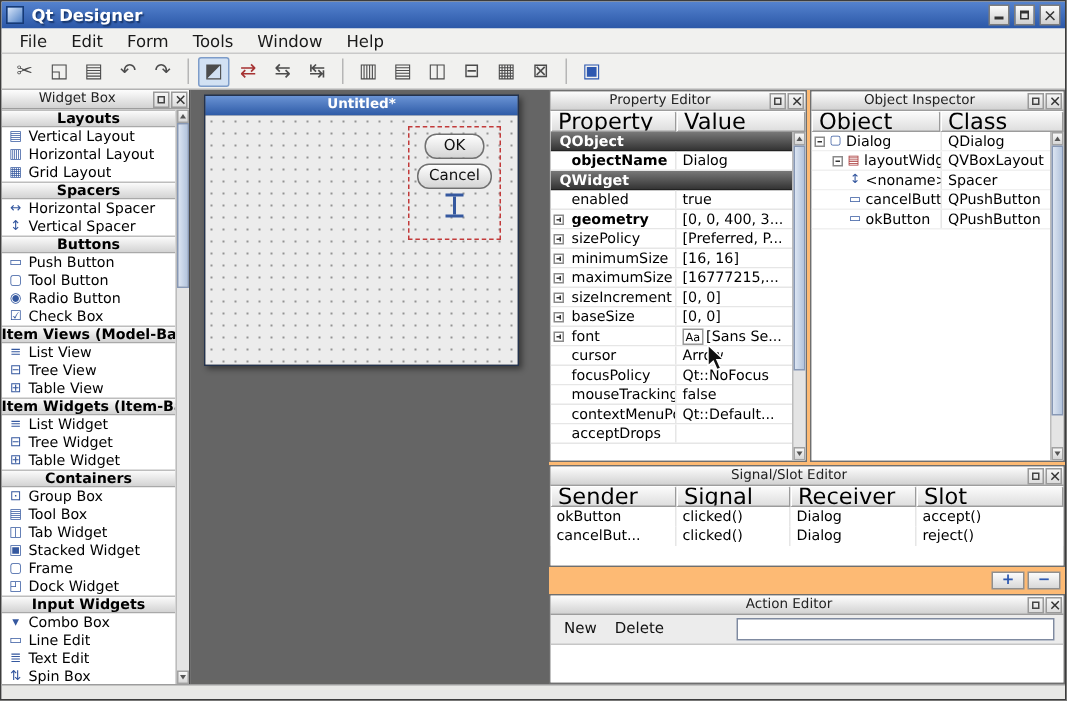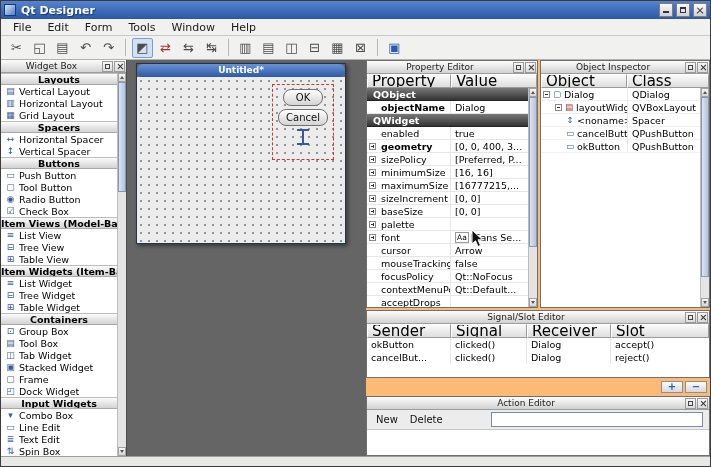--- a/index.html
+++ b/index.html
@@ -50,21 +50,21 @@
   .sb-btn{height:9px;flex:none;background:linear-gradient(#f8f8f8,#d6d6d6);border:1px solid #a2a2a2;position:relative;}
   .sb-up::after,.sb-dn::after{content:"";position:absolute;left:1px;}
   .sb-up::after{top:2px;border-left:2.5px solid transparent;border-right:2.5px solid transparent;border-bottom:3.5px solid #555;}
   .sb-dn::after{top:2px;border-left:2.5px solid transparent;border-right:2.5px solid transparent;border-top:3.5px solid #555;}
   .sb-track{flex:1;position:relative;}
   .sb-thumb{position:absolute;left:0;right:0;top:0;background:linear-gradient(90deg,#dbe4f1,#b3c4dd);border:1px solid #8798b5;}
 
   
   .mdi{flex:1;position:relative;background:#656565;overflow:hidden;}
   .form-window{position:absolute;left:9px;top:3px;width:210px;height:181px;border:1px solid #23324d;display:flex;flex-direction:column;box-shadow:2px 2px 4px rgba(0,0,0,.45);}
-  .form-titlebar{height:13px;flex:none;background:linear-gradient(#6a93d4,#2d5aa6);color:#fff;font-size:9px;font-weight:bold;text-align:center;line-height:13px;border-radius:6px;}
+  .form-titlebar{height:13px;flex:none;background:linear-gradient(#6a93d4,#2d5aa6);color:#fff;font-size:9px;font-weight:bold;text-align:center;line-height:13px;}
   .form-body{flex:1;background:#ececec;background-image:radial-gradient(#949494 0.8px,transparent 0.9px);background-size:8px 8px;position:relative;}
   .sel-box{position:absolute;right:11px;top:7px;width:62px;height:76px;border:1px dashed #c23a3a;display:flex;flex-direction:column;align-items:center;gap:3px;padding-top:4px;}
   .form-btn{height:17px;font-size:10px;font-family:inherit;background:linear-gradient(#fefefe,#d4d4d4);border:1px solid #707070;border-radius:8px;color:#111;}
   .btn-ok{width:40px;} .btn-cancel{width:50px;}
   .spacer-icon{width:12px;height:16px;border-top:2px solid #35589f;border-bottom:2px solid #35589f;position:relative;}
   .spacer-icon::before{content:"";position:absolute;left:5px;top:0;bottom:0;width:2px;background:#35589f;}
 
   
   .right{width:344px;flex:none;display:flex;flex-direction:column;background:#fdba74;gap:2px;}
   .panel{background:#ececec;border:1px solid #6f6f6f;display:flex;flex-direction:column;overflow:hidden;}
@@ -356,41 +356,37 @@
                 </div>
               <div class="prow">
                   <span class="pname"><i class="expander plus"></i><span>sizeIncrement</span></span>
                   <span class="pval">[0, 0]</span>
                 </div>
               <div class="prow">
                   <span class="pname"><i class="expander plus"></i><span>baseSize</span></span>
                   <span class="pval">[0, 0]</span>
                 </div>
               <div class="prow">
-                  <span class="pname"><i class="expander plus"></i><span>palette</span></span>
-                  <span class="pval"></span>
-                </div>
-              <div class="prow">
                   <span class="pname"><i class="expander plus"></i><span>font</span></span>
                   <span class="pval">
                     <span class="aa-badge">Aa</span>
                     <span>[Sans Se...</span>
                   </span>
                 </div>
               <div class="prow">
                   <span class="pname">cursor</span>
                   <span class="pval">Arrow</span>
                 </div>
               <div class="prow">
+                  <span class="pname">focusPolicy</span>
+                  <span class="pval">Qt::NoFocus</span>
+                </div>
+              <div class="prow">
                   <span class="pname">mouseTracking</span>
                   <span class="pval">false</span>
-                </div>
-              <div class="prow">
-                  <span class="pname">focusPolicy</span>
-                  <span class="pval">Qt::NoFocus</span>
                 </div>
               <div class="prow">
                   <span class="pname">contextMenuPolicy</span>
                   <span class="pval">Qt::Default...</span>
                 </div>
               <div class="prow">
                   <span class="pname">acceptDrops</span>
                   <span class="pval"></span>
                 </div>
             </div>

